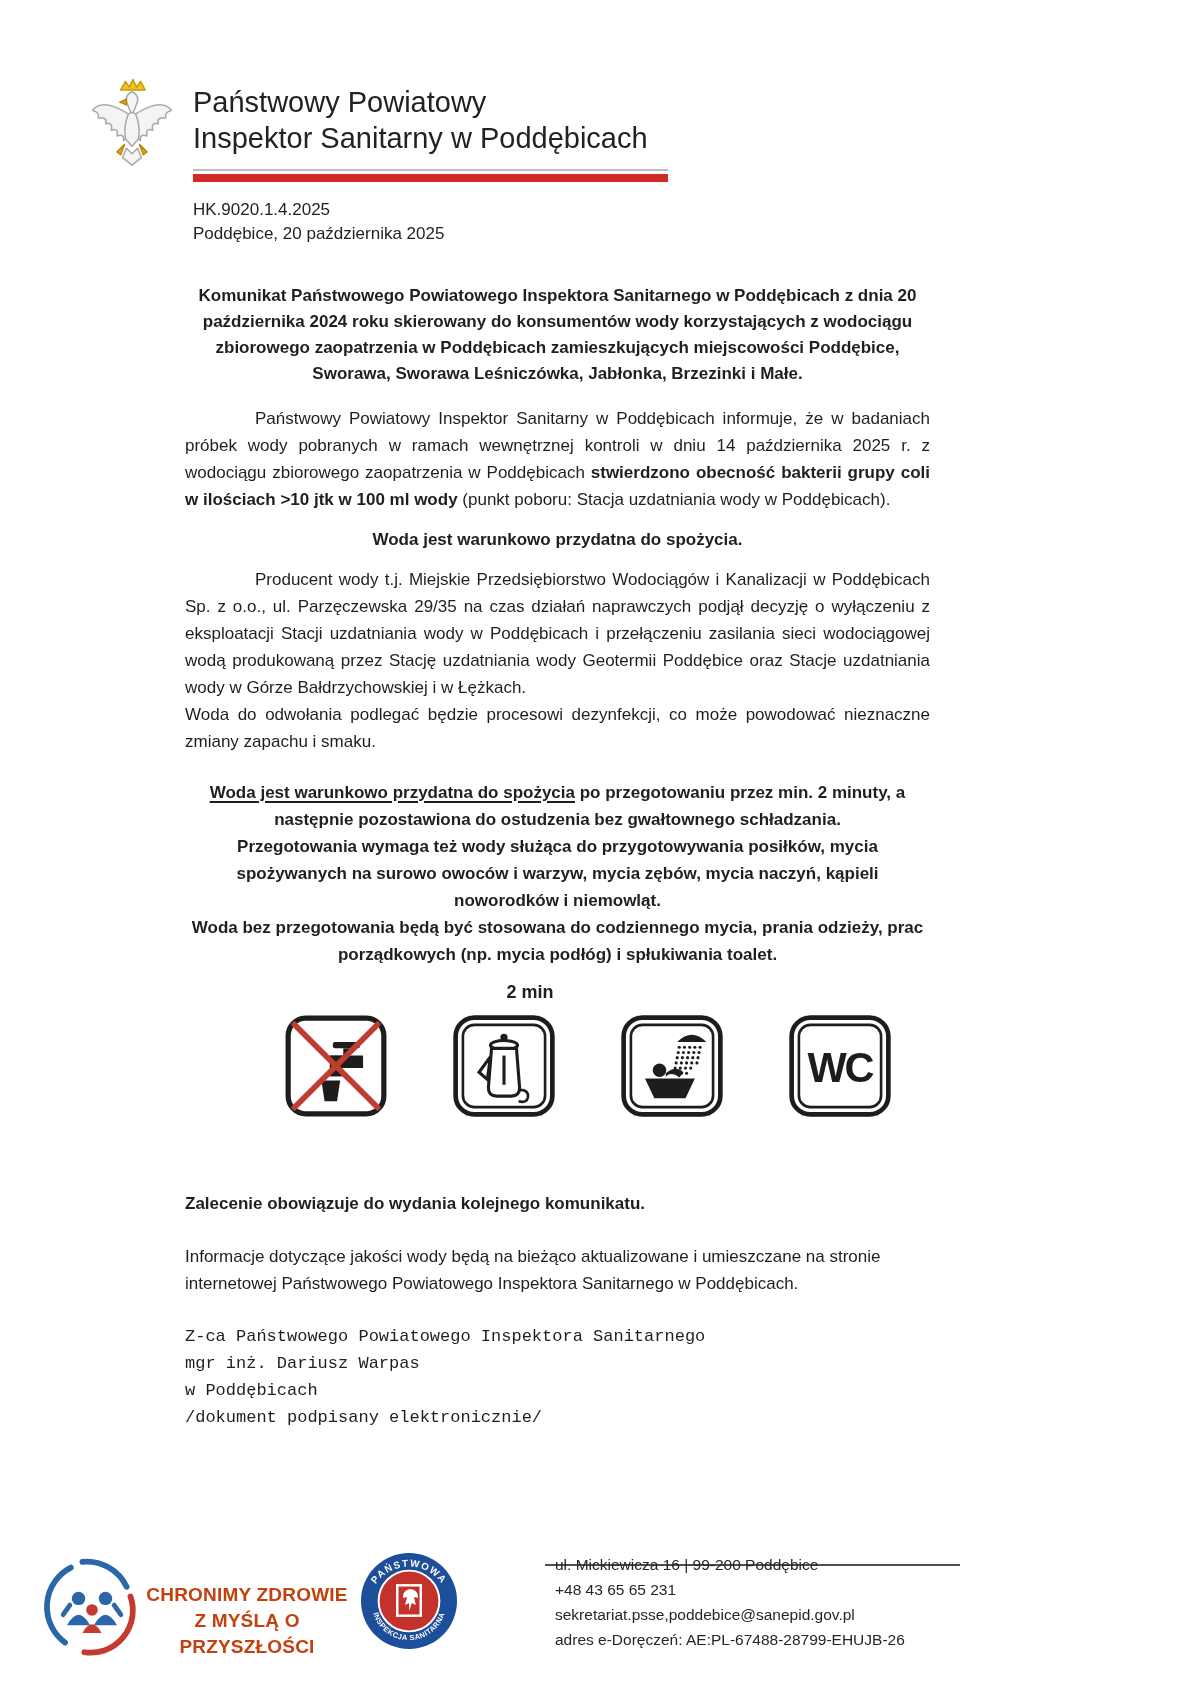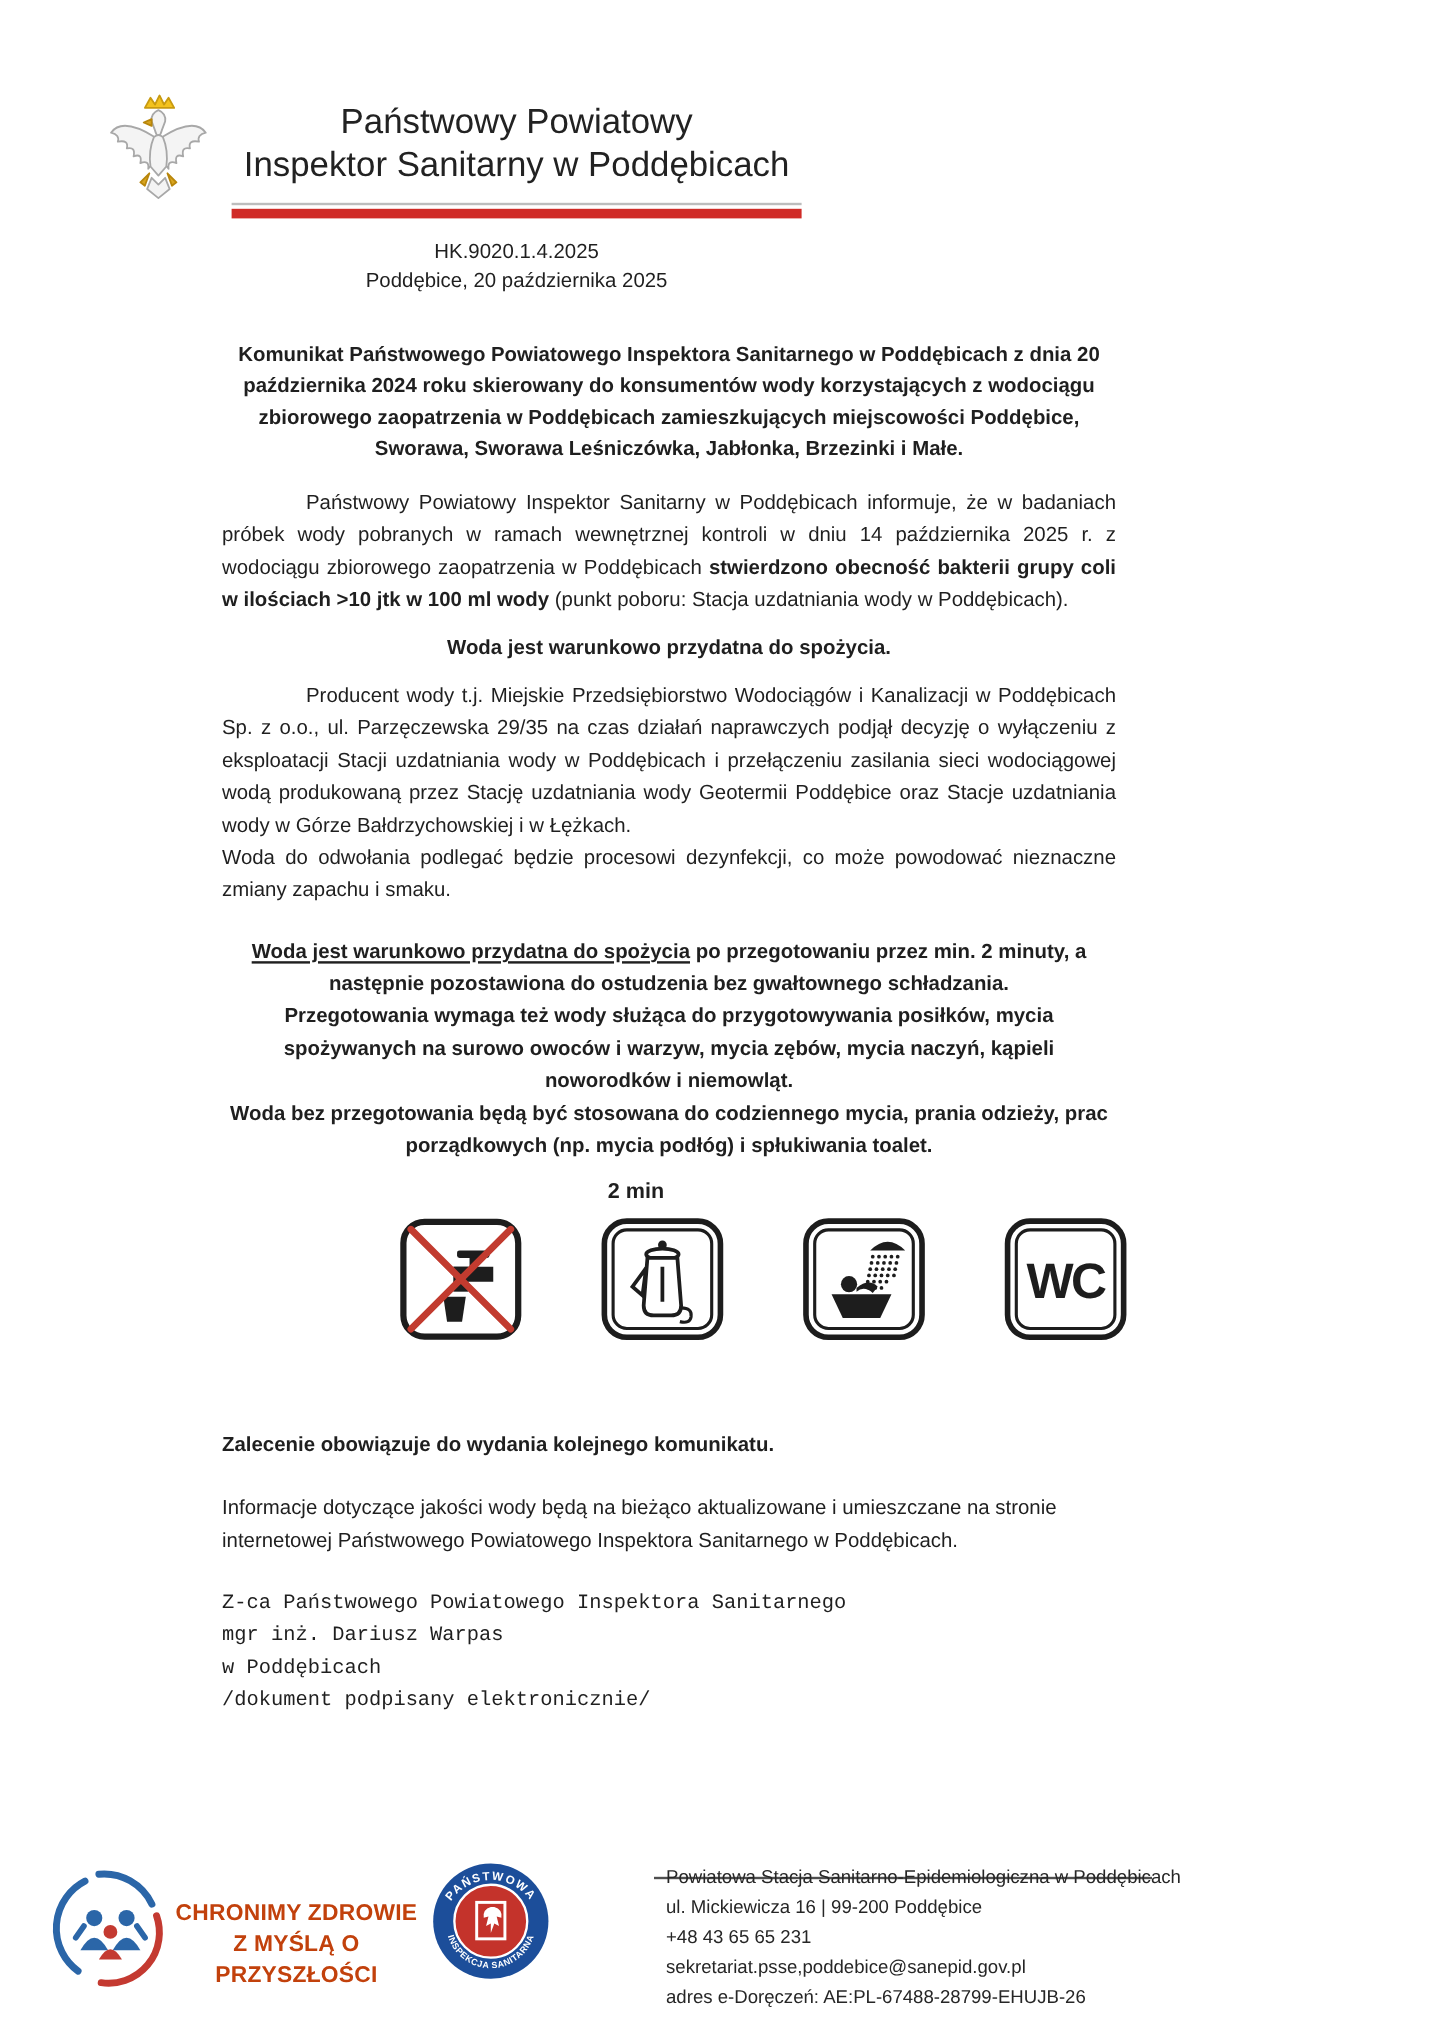--- a/index.html
+++ b/index.html
@@ -7,41 +7,41 @@
     position:relative;
     width:1202px;height:1700px;
     background:#ffffff;
     font-family:"Liberation Sans", sans-serif;
     color:#1f1f1f;
     overflow:hidden;
   }
   
   .header{position:absolute;top:76px;left:85px;display:flex;gap:14px;}
   .emblem{width:94px;height:118px;flex:0 0 auto;}
-  .org-block{padding-top:8px;text-align:center;}
+  .org-block{padding-top:8px;}
   .org-name{font-size:29px;line-height:36px;font-weight:500;color:#222;}
   .rule-thin{width:475px;height:2px;background:#bdbdbd;margin-top:13px;}
   .rule-red{width:475px;height:8px;background:#d02b27;margin-top:3px;}
   .ref-number{margin-top:16px;font-size:17px;line-height:24px;}
   .place-date{font-size:17px;line-height:24px;}
 
   
   .content{position:absolute;top:283px;left:185px;width:745px;font-size:17px;line-height:27px;}
   .title-paragraph{text-align:center;font-weight:700;line-height:26px;margin:0 0 18px 0;}
   .para{margin:0;text-align:justify;}
   .para.indent{text-indent:70px;}
   .center-bold{margin:13px 0;text-align:center;font-weight:700;}
   .advisory{margin-top:24px;text-align:center;font-weight:700;}
   .advisory p{margin:0;}
   .underlined{text-decoration:underline;text-decoration-thickness:2px;text-underline-offset:3px;}
 
   
   .pictograms{margin-top:12px;}
   .boil-label{margin-left:290px;width:110px;text-align:center;font-weight:700;font-size:18px;line-height:24px;}
-  .icon-row{margin-left:147px;margin-top:10px;width:560px;display:flex;gap:64px;}
+  .icon-row{margin-left:147px;margin-top:10px;width:560px;display:flex;gap:64px;justify-content:flex-end;}
   .picto{width:104px;height:104px;flex:0 0 auto;}
 
   
   .validity{margin-top:72px;font-weight:700;}
   .info-para{margin-top:26px;text-align:left;}
   .signature{margin-top:26px;}
   .signature div{line-height:27px;font-family:Liberation Mono, monospace;}
 
   
   .footer{position:absolute;top:1548px;left:0;width:1202px;height:145px;}
@@ -225,21 +225,20 @@
         <textPath href="#arcT" startOffset="50%" text-anchor="middle">PAŃSTWOWA</textPath>
       </text>
       <text fill="#ffffff" font-size="7.5" font-weight="bold" letter-spacing="0.5" font-family="Liberation Sans, sans-serif">
         <textPath href="#arcB" startOffset="50%" text-anchor="middle">INSPEKCJA SANITARNA</textPath>
       </text>
     </svg>
 
     <div class="footer-divider"></div>
 
     <div class="footer-contact">
-      <div>Powiatowa Stacja Sanitarno-Epidemiologiczna w Poddębicach</div>
       <div>ul. Mickiewicza 16 | 99-200 Poddębice</div>
       <div>+48 43 65 65 231</div>
       <div>sekretariat.psse,poddebice@sanepid.gov.pl</div>
       <div>adres e-Doręczeń: AE:PL-67488-28799-EHUJB-26</div>
     </div>
   </div>
 
 </div>
 
 </body></html>

